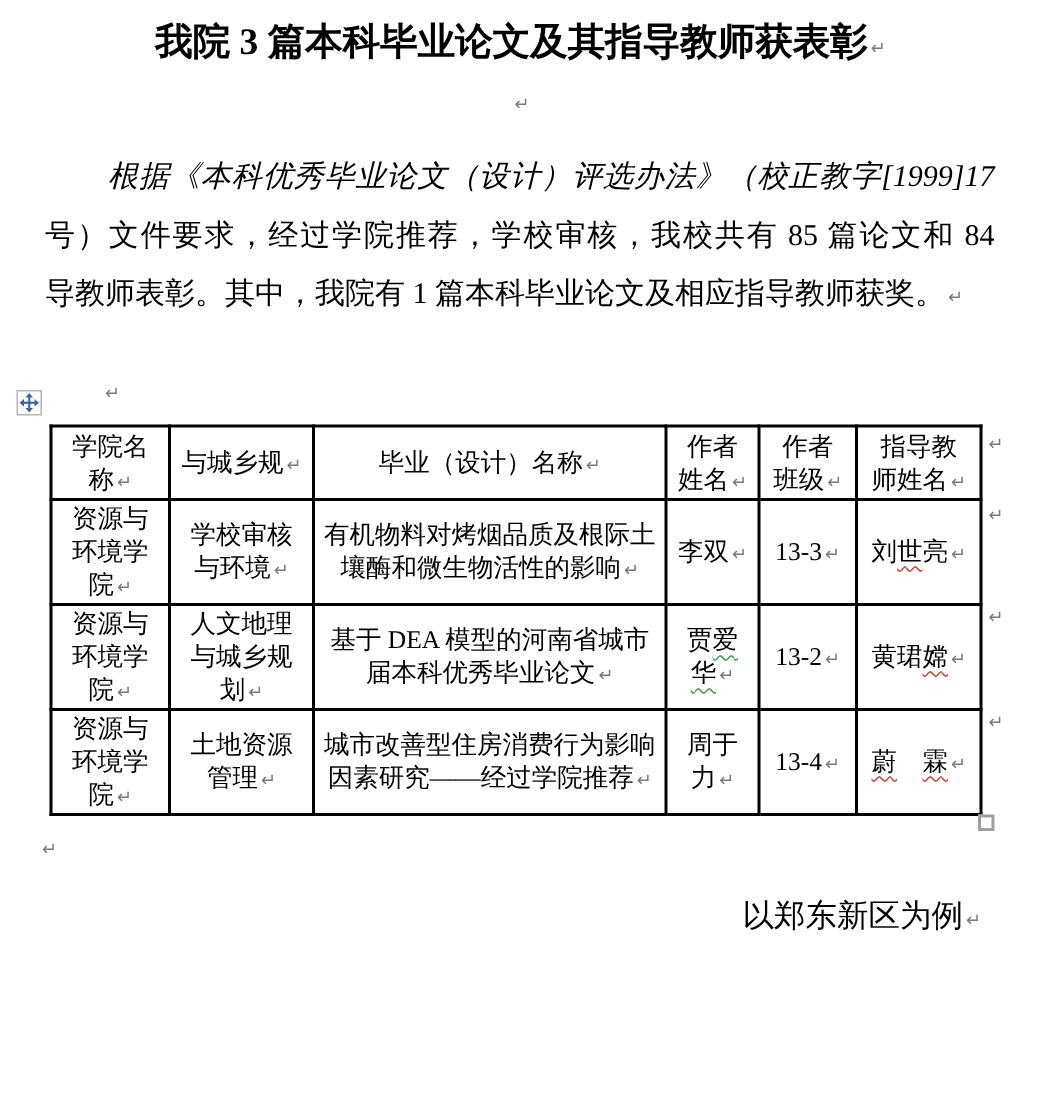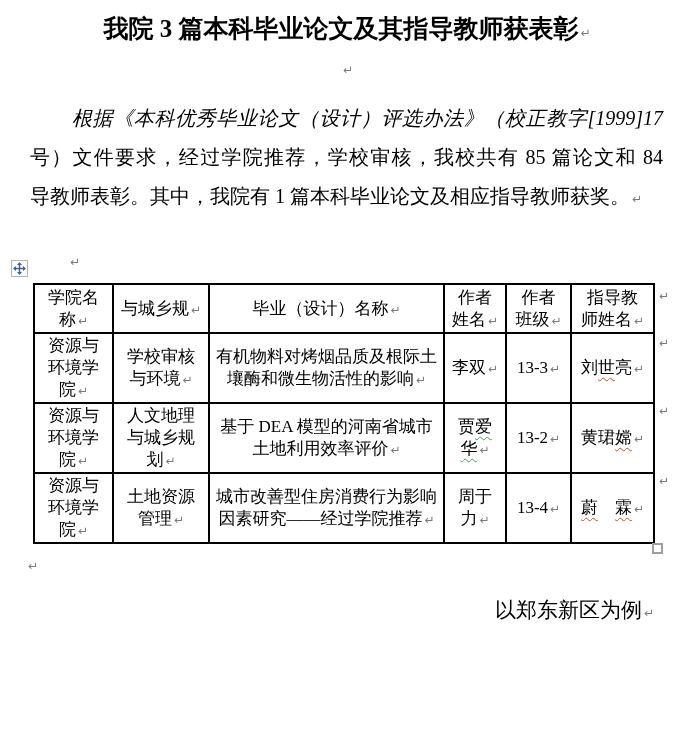--- a/index.html
+++ b/index.html
@@ -151,21 +151,21 @@
       <td><span>刘</span><span class="wavy-red">世</span><span>亮</span><span class="mark">↵</span></td>
     </tr>
     <tr class="data-row">
       <td><span class="cell-text">资源与
 环境学
 院</span><span class="mark">↵</span></td>
       <td><span class="cell-text">人文地理
 与城乡规
 划</span><span class="mark">↵</span></td>
       <td><span class="cell-text">基于 DEA 模型的河南省城市
-土地利用效率评价</span><span class="mark">↵</span></td>
+届本科优秀毕业论文</span><span class="mark">↵</span></td>
       <td><span>贾</span><span class="cell-text wavy-green">爱
 华</span><span class="mark">↵</span></td>
       <td><span class="cell-text">13-2</span><span class="mark">↵</span></td>
       <td><span>黄珺</span><span class="wavy-red">嫦</span><span class="mark">↵</span></td>
     </tr>
     <tr class="data-row">
       <td><span class="cell-text">资源与
 环境学
 院</span><span class="mark">↵</span></td>
       <td><span class="cell-text">土地资源

